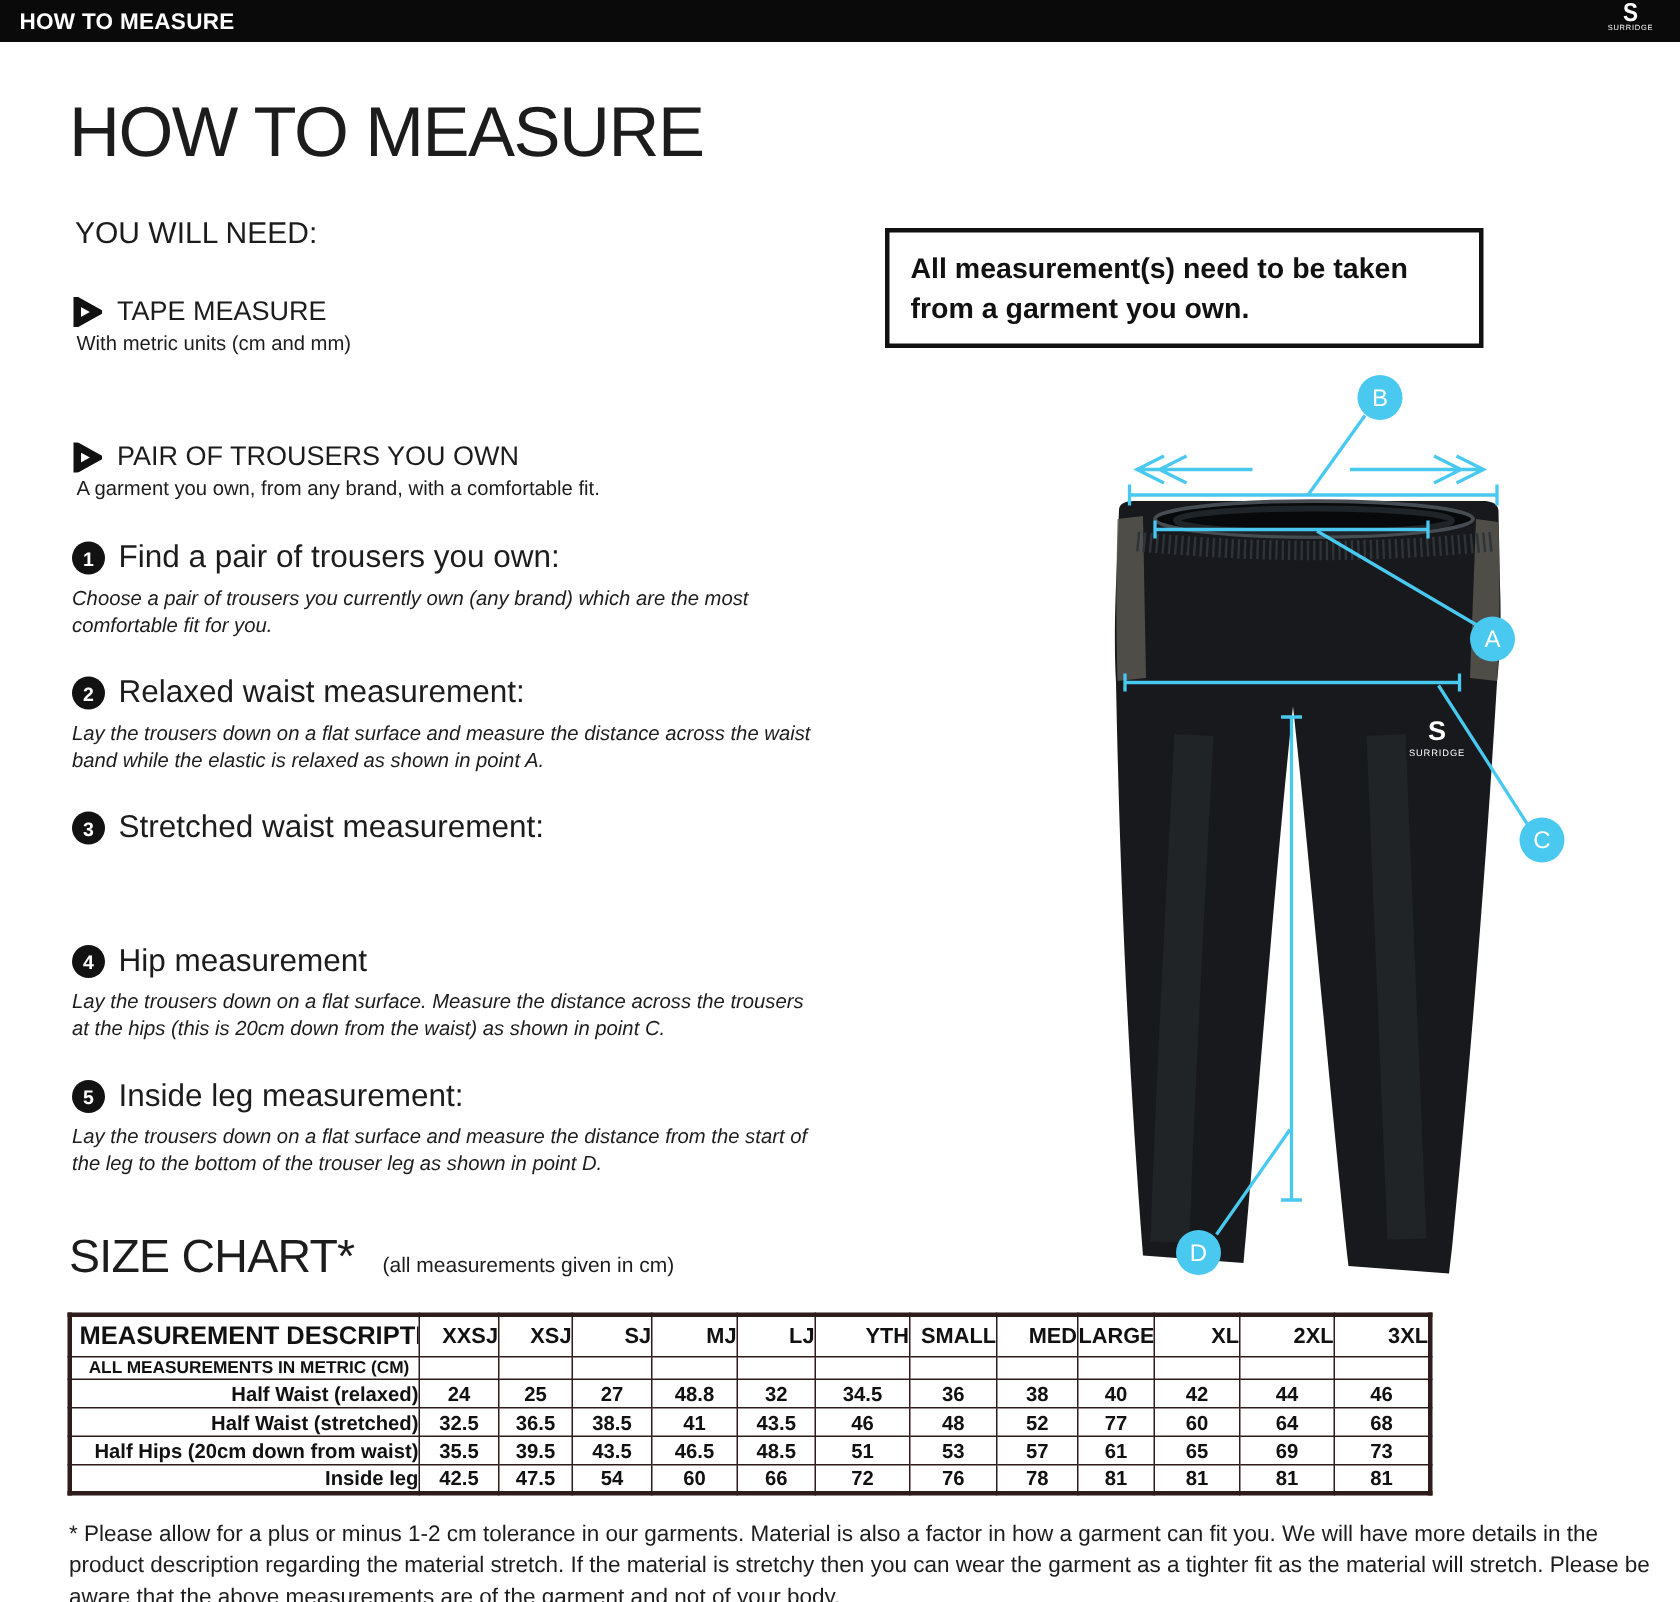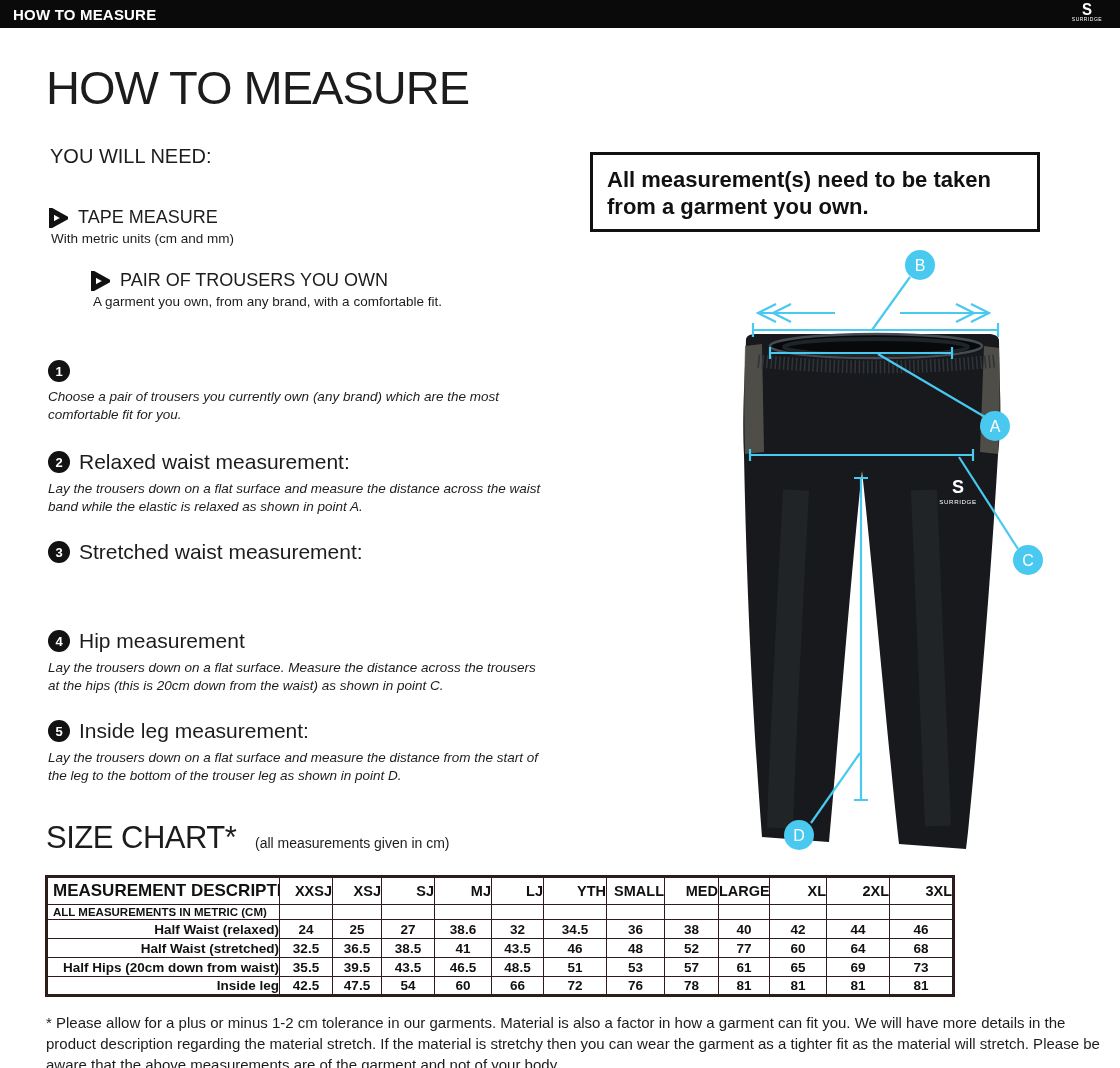--- a/index.html
+++ b/index.html
@@ -34,22 +34,22 @@
   .step .head { display:flex; align-items:center; gap:9px; }
   .step .num {
     width:22px; height:22px; border-radius:50%; background:#121212; color:#fff;
     font-size:13px; font-weight:bold; display:flex; align-items:center; justify-content:center; flex:0 0 auto;
   }
   .step .title { font-size:21px; color:#1c1c1c; }
   .step .body { font-size:13.5px; line-height:18px; margin-top:6px; color:#1c1c1c;font-style:italic; }
 
   
   .note-box {
-    position:absolute; left:590px; top:152px; width:450px; height:80px;
-    border:3px solid #111; padding:11px 14px; font-size:22px; font-weight:bold; line-height:27px; color:#111;
+    position:absolute; left:590px; top:152px; width:399px; height:80px;
+    border:3px solid #111; padding:11px 14px; font-size:19px; font-weight:bold; line-height:27px; color:#111;
   }
 
   
   .diagram { position:absolute; left:700px; top:240px; width:420px; height:630px; }
 
   
   .chart-heading { position:absolute; left:46px; top:820px; font-size:31px; letter-spacing:-.5px; color:#1c1c1c;text-align:right; }
   .chart-sub { position:absolute; left:255px; top:835px; font-size:14px; color:#1c1c1c; }
   table.size-table {
     position:absolute; left:45px; top:875px; width:907px;
@@ -57,63 +57,64 @@
   }
   table.size-table th, table.size-table td {
     border:1.6px solid #2e1b1b; color:#111; overflow:hidden; white-space:nowrap;
   }
   tr.hdr-row { height:28px; }
   tr.metric-row { height:15px; }
   tr.data-row { height:19px; }
   th.c-desc { text-align:left; padding-left:5px; font-size:17px; }
   th.c-size { text-align:right; font-size:14.5px; }
   td.c-desc { text-align:right; padding-left:5px; font-weight:bold; font-size:13.5px; }
-  td.metric-label { text-align:left; padding-left:5px; font-weight:bold; font-size:11.5px; }
+  td.metric-label { text-align:center; padding-left:5px; font-weight:bold; font-size:11.5px; }
   td.c-val { text-align:center; font-weight:bold; font-size:13.5px; }
 
   
   .footnote { position:absolute; left:46px; top:1012px; width:1062px; font-size:15px; line-height:21px; color:#1c1c1c; }
 </style>
 </head>
 <body>
 
 <div class="topbar">
   <div class="topbar-title">HOW TO MEASURE</div>
   <div class="hdr-logo">
     <span class="s-glyph">S</span>
     <span class="s-brand">SURRIDGE</span>
   </div>
 </div>
 
 <div class="page-title">HOW TO MEASURE</div>
 <div class="need-heading">YOU WILL NEED:</div>
 
-<div class="need-item" style="top:207px;">
+<div class="need-item" style="top:197px;">
   <div class="row">
     <svg class="tri-icon" viewBox="0 0 20 20">
       <polygon points="3.5,2.5 17,10 3.5,17.5" fill="#fff" stroke="#111" stroke-width="5" stroke-linejoin="miter"></polygon>
     </svg>
     <span class="title">TAPE MEASURE</span>
   </div>
   <div class="subtitle">With metric units (cm and mm)</div>
 </div>
 
-<div class="need-item" style="top:270px;margin-left:42px;">
+<div class="need-item" style="top:294px;">
   <div class="row">
     <svg class="tri-icon" viewBox="0 0 20 20">
       <polygon points="3.5,2.5 17,10 3.5,17.5" fill="#fff" stroke="#111" stroke-width="5" stroke-linejoin="miter"></polygon>
     </svg>
     <span class="title">PAIR OF TROUSERS YOU OWN</span>
   </div>
   <div class="subtitle">A garment you own, from any brand, with a comfortable fit.</div>
 </div>
 
 <div class="step" style="top:360px;">
   <div class="head">
     <span class="num">1</span>
+    <span class="title">Find a pair of trousers you own:</span>
   </div>
   <div class="body">Choose a pair of trousers you currently own (any brand) which are the most comfortable fit for you.</div>
 </div>
 
 <div class="step" style="top:450px;">
   <div class="head">
     <span class="num">2</span>
     <span class="title">Relaxed waist measurement:</span>
   </div>
   <div class="body">Lay the trousers down on a flat surface and measure the distance across the waist band while the elastic is relaxed as shown in point A.</div>
@@ -246,21 +247,21 @@
         <td class=""></td>
         <td class=""></td>
         <td class=""></td>
         <td class=""></td>
       </tr>
       <tr class="data-row">
         <td class="c-desc">Half Waist (relaxed)</td>
         <td class="c-val">24</td>
         <td class="c-val">25</td>
         <td class="c-val">27</td>
-        <td class="c-val">38.6</td>
+        <td class="c-val">48.8</td>
         <td class="c-val">32</td>
         <td class="c-val">34.5</td>
         <td class="c-val">36</td>
         <td class="c-val">38</td>
         <td class="c-val">40</td>
         <td class="c-val">42</td>
         <td class="c-val">44</td>
         <td class="c-val">46</td>
       </tr>
       <tr class="data-row">

